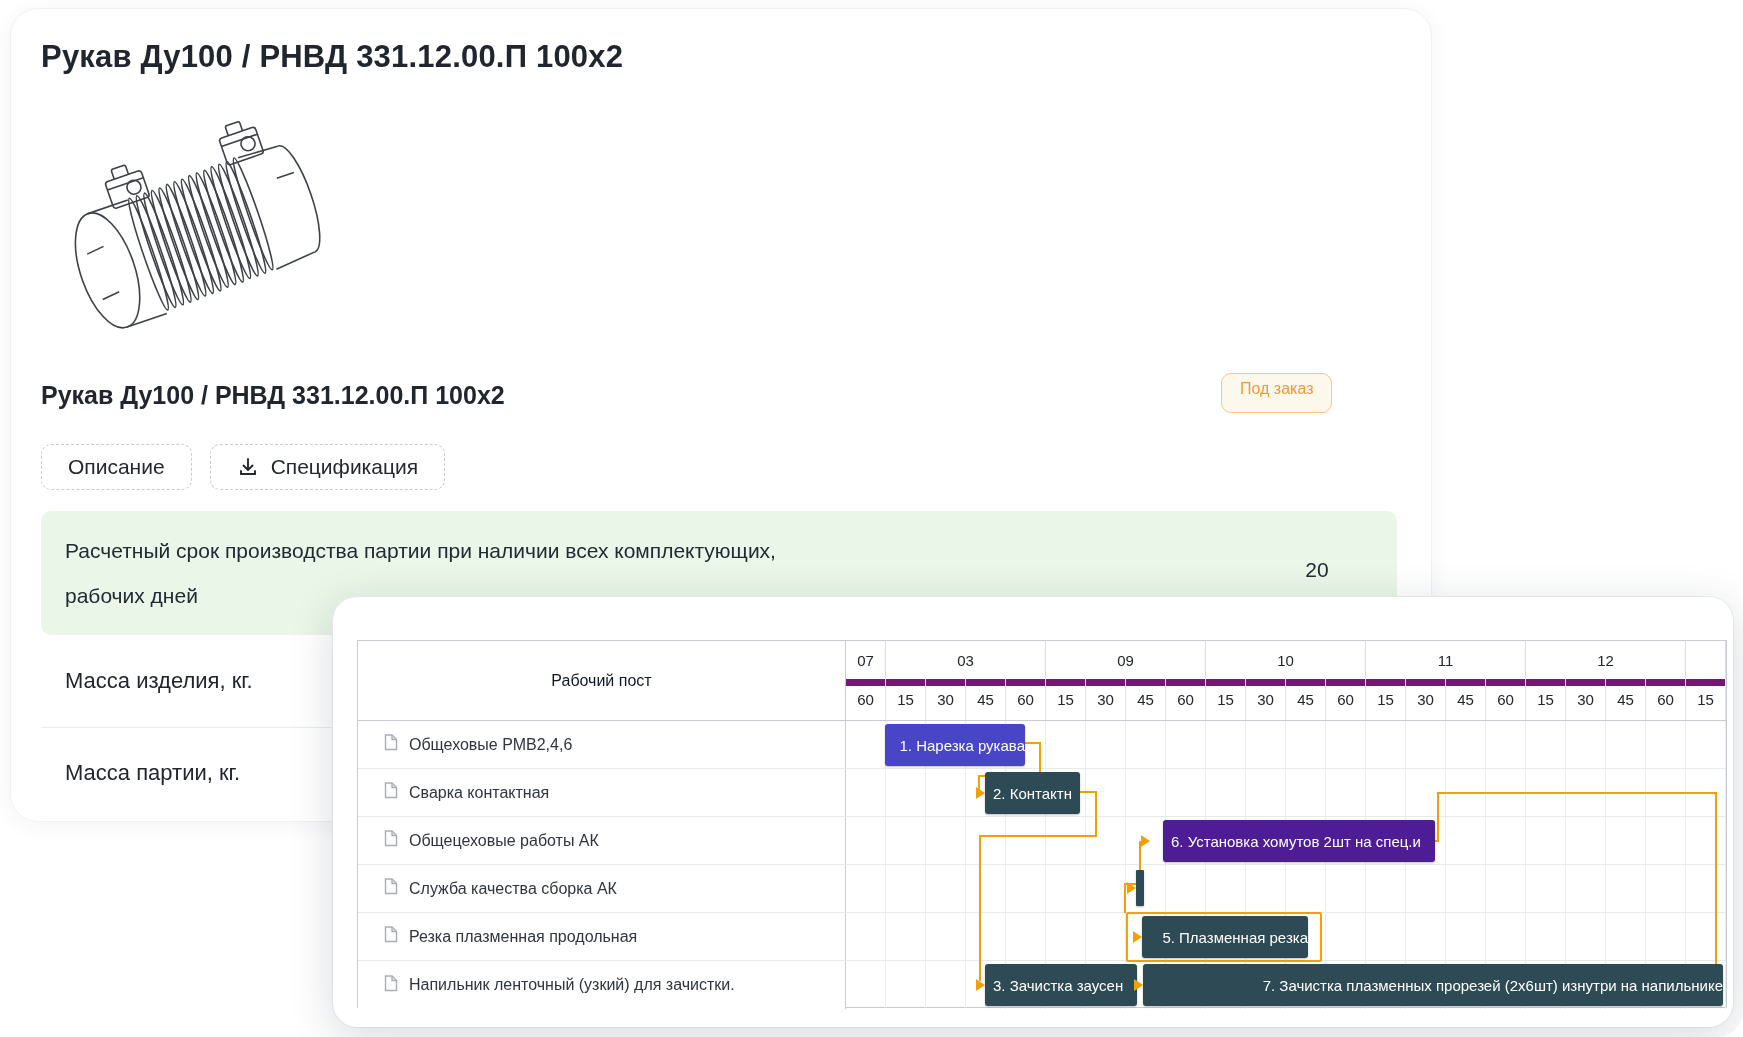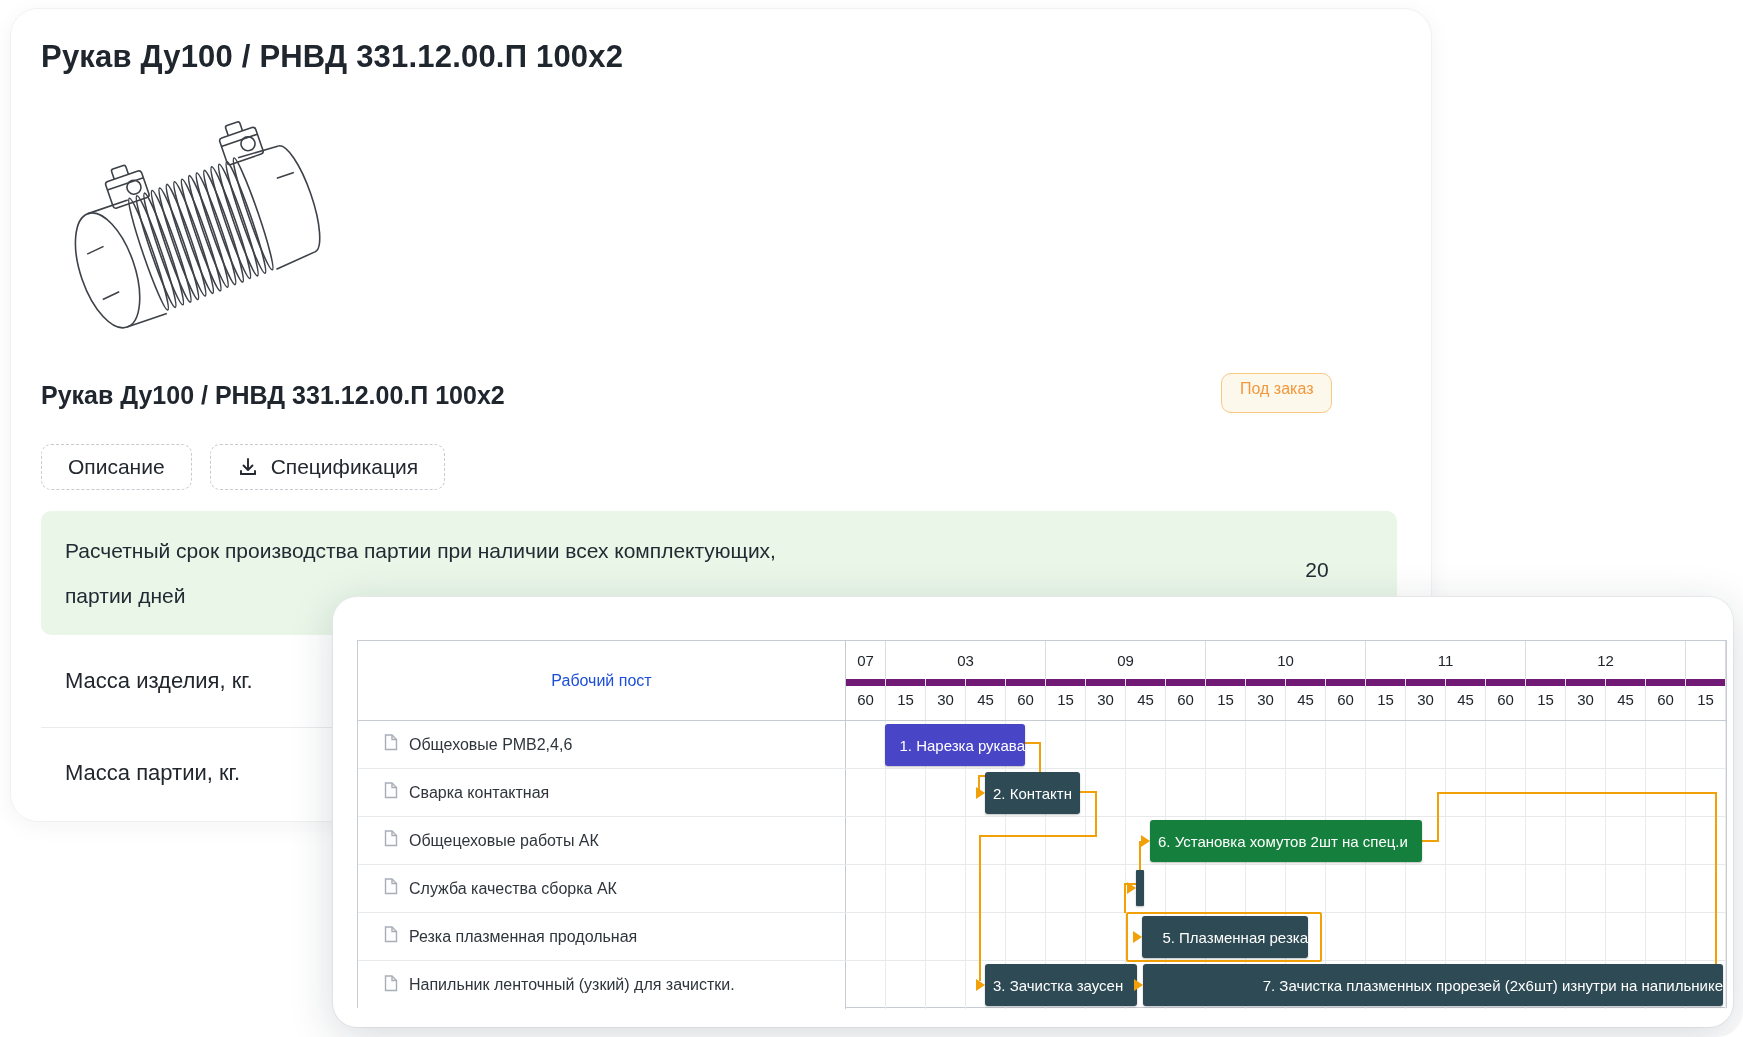--- a/index.html
+++ b/index.html
@@ -24,21 +24,21 @@
   .info-row{position:absolute;left:30px;width:1356px;box-sizing:border-box;}
   .info-row .lbl{position:absolute;left:24px;top:50%;transform:translateY(-50%);font-size:22px;color:#21262d;}
   .row-mass-1{top:626px;height:92px;}
   .row-mass-2{top:718px;height:90px;border-top:1px solid #e9ebee;}
 
   
   .gantt-card{position:absolute;left:333px;top:597px;width:1400px;height:430px;background:#fff;border-radius:24px;
     box-shadow:0 10px 44px rgba(25,35,55,.17), 0 0 0 1px #f1f2f4;}
   .gtable{position:absolute;left:24px;top:43px;width:1370px;height:368px;border:1px solid #c6ccd1;box-sizing:border-box;background:#fff;}
   .g-corner{position:absolute;left:0;top:0;width:488px;height:80px;border-right:1px solid #c6ccd1;border-bottom:1px solid #c6ccd1;
-    box-sizing:border-box;display:flex;align-items:center;justify-content:center;font-size:16px;color:#1d4ed8;}
+    box-sizing:border-box;display:flex;align-items:center;justify-content:center;font-size:16px;color:#0f172a;}
   .g-hours{position:absolute;left:488px;top:0;height:38px;display:flex;border-bottom:7px solid #701a75;}
   .g-hour{box-sizing:border-box;border-right:1px solid #d9dde1;display:flex;align-items:center;justify-content:center;
     font-size:15px;color:#20262c;}
   .g-mins{position:absolute;left:488px;top:38px;height:42px;display:flex;border-bottom:1px solid #c6ccd1;box-sizing:border-box;}
   .g-min{width:40px;box-sizing:border-box;border-right:1px solid #e2e6e9;display:flex;align-items:center;justify-content:center;
     font-size:15px;color:#20262c;}
   .g-row{position:absolute;left:0;width:1368px;height:48px;border-bottom:1px solid #e7eaec;box-sizing:border-box;}
   .g-row:last-of-type{border-bottom:none;}
   .g-row .g-label{position:absolute;left:0;top:0;width:488px;height:100%;box-sizing:border-box;border-right:1px solid #c6ccd1;
     display:flex;align-items:center;padding-left:26px;gap:11px;font-size:16px;color:#2f353c;background:#fff;}
@@ -128,21 +128,21 @@
               <path d="M4 18 v-3 M18 18 v-3"></path>
           </svg>
         </span>
         <span>Спецификация</span>
       </button>
     </div>
 
     <div class="lead-box">
       <div class="lead-text">
         <div>Расчетный срок производства партии при наличии всех комплектующих,</div>
-        <div>партии дней</div>
+        <div>рабочих дней</div>
       </div>
       <div class="lead-value">20</div>
     </div>
 
     <div class="info-row row-mass-1">
       <div class="lbl">Масса изделия, кг.</div>
     </div>
     <div class="info-row row-mass-2">
       <div class="lbl">Масса партии, кг.</div>
     </div>
@@ -263,21 +263,21 @@
         <div class="seg" style="left: 592px; top: 72px; width: 2px; height: 50px;"></div>
         <div class="seg" style="left: 592px; top: 72px; width: 280px; height: 2px;"></div>
         <div class="seg" style="left: 870px; top: 72px; width: 2px; height: 172px;"></div>
         <div class="sel-outline" style="left: 281px; top: 192px; width: 196px; height: 50px;"></div>
         <div class="gbar center" style="left: 40px; top: 4px; width: 140px; background: rgb(72, 69, 199);">
           <div>1. Нарезка рукава</div>
         </div>
         <div class="gbar left" style="left: 140px; top: 52px; width: 95px; background: rgb(46, 74, 84);">
           <div>2. Контактн</div>
         </div>
-        <div class="gbar left" style="left: 305px; top: 100px; width: 272px; background: #15803d;">
+        <div class="gbar left" style="left: 318px; top: 100px; width: 272px; background: #4c1d95;">
           <div>6. Установка хомутов 2шт на спец.и</div>
         </div>
         <div class="gbar left" style="left: 291px; top: 150px; width: 3px; height: 36px; border-radius: 1px; background: rgb(46, 74, 84);">
           <div></div>
         </div>
         <div class="gbar center" style="left: 297px; top: 196px; width: 166px; background: rgb(46, 74, 84);">
           <div>5. Плазменная резка</div>
         </div>
         <div class="gbar left" style="left: 140px; top: 244px; width: 152px; background: rgb(46, 74, 84);">
           <div>3. Зачистка заусен</div>

